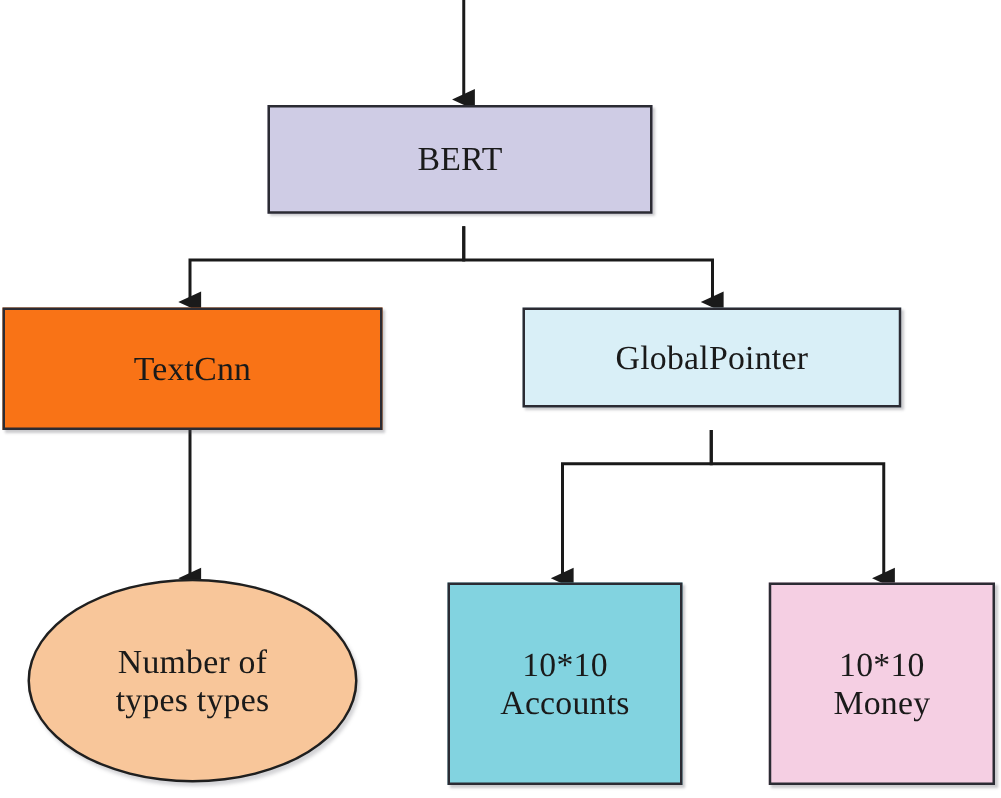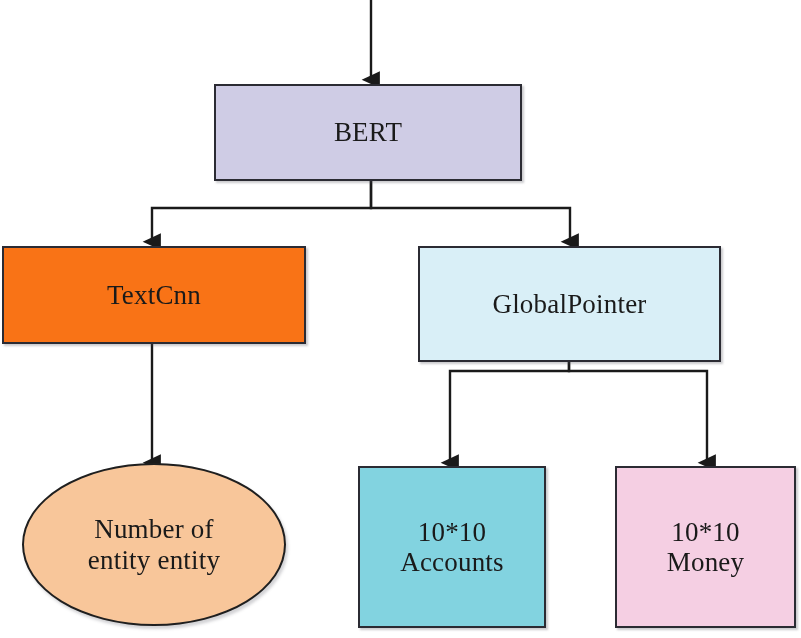--- a/index.html
+++ b/index.html
@@ -64,35 +64,35 @@
     <g id="edge-group">
         <polyline points="371,0 371,78" fill="none" stroke="#1a1a1a" stroke-width="2.4" stroke-linejoin="miter" marker-end="url(#arrowhead)"></polyline>
         <polyline points="371,181 371,208 152,208 152,240" fill="none" stroke="#1a1a1a" stroke-width="2.4" stroke-linejoin="miter" marker-end="url(#arrowhead)"></polyline>
         <polyline points="371,181 371,208 570,208 570,240" fill="none" stroke="#1a1a1a" stroke-width="2.4" stroke-linejoin="miter" marker-end="url(#arrowhead)"></polyline>
         <polyline points="152,344 152,461" fill="none" stroke="#1a1a1a" stroke-width="2.4" stroke-linejoin="miter" marker-end="url(#arrowhead)"></polyline>
         <polyline points="569,344 569,371 450,371 450,461" fill="none" stroke="#1a1a1a" stroke-width="2.4" stroke-linejoin="miter" marker-end="url(#arrowhead)"></polyline>
         <polyline points="569,344 569,371 707,371 707,461" fill="none" stroke="#1a1a1a" stroke-width="2.4" stroke-linejoin="miter" marker-end="url(#arrowhead)"></polyline>
       </g>
   </svg>
 
-  <div class="node box" style="left: 214px; top: 84px; width: 308px; height: 97px; background: rgb(207, 204, 229); border-color: rgb(43, 43, 51); font-size: 27px;">
+  <div class="node box" style="left: 214px; top: 84px; width: 308px; height: 87px; background: rgb(207, 204, 229); border-color: rgb(43, 43, 51); font-size: 27px;">
     <span class="node-label">BERT</span>
   </div>
 
   <div class="node box" style="left: 2px; top: 246px; width: 304px; height: 98px; background: #f97316; border-color: rgb(43, 43, 51); font-size: 27px;">
     <span class="node-label">TextCnn</span>
   </div>
 
-  <div class="node box" style="left: 418px; top: 246px; width: 303px; height: 116px; background: rgb(217, 239, 247); border-color: rgb(43, 43, 51); font-size: 27px;">
+  <div class="node box" style="left: 418px; top: 246px; width: 303px; height: 80px; background: rgb(217, 239, 247); border-color: rgb(43, 43, 51); font-size: 27px;">
     <span class="node-label">GlobalPointer</span>
   </div>
 
   <div class="node ellipse" style="left: 22px; top: 463px; width: 264px; height: 163px; background: rgb(248, 198, 154); border-color: rgb(31, 31, 31); font-size: 27px;">
     <span class="node-label">Number of
-entity entity</span>
+types types</span>
   </div>
 
   <div class="node box" style="left: 358px; top: 466px; width: 188px; height: 162px; background: rgb(130, 211, 224); border-color: rgb(43, 43, 51); font-size: 27px;">
     <span class="node-label">10*10
 Accounts</span>
   </div>
 
   <div class="node box" style="left: 615px; top: 466px; width: 181px; height: 162px; background: rgb(245, 207, 227); border-color: rgb(43, 43, 51); font-size: 27px;">
     <span class="node-label">10*10
 Money</span>

